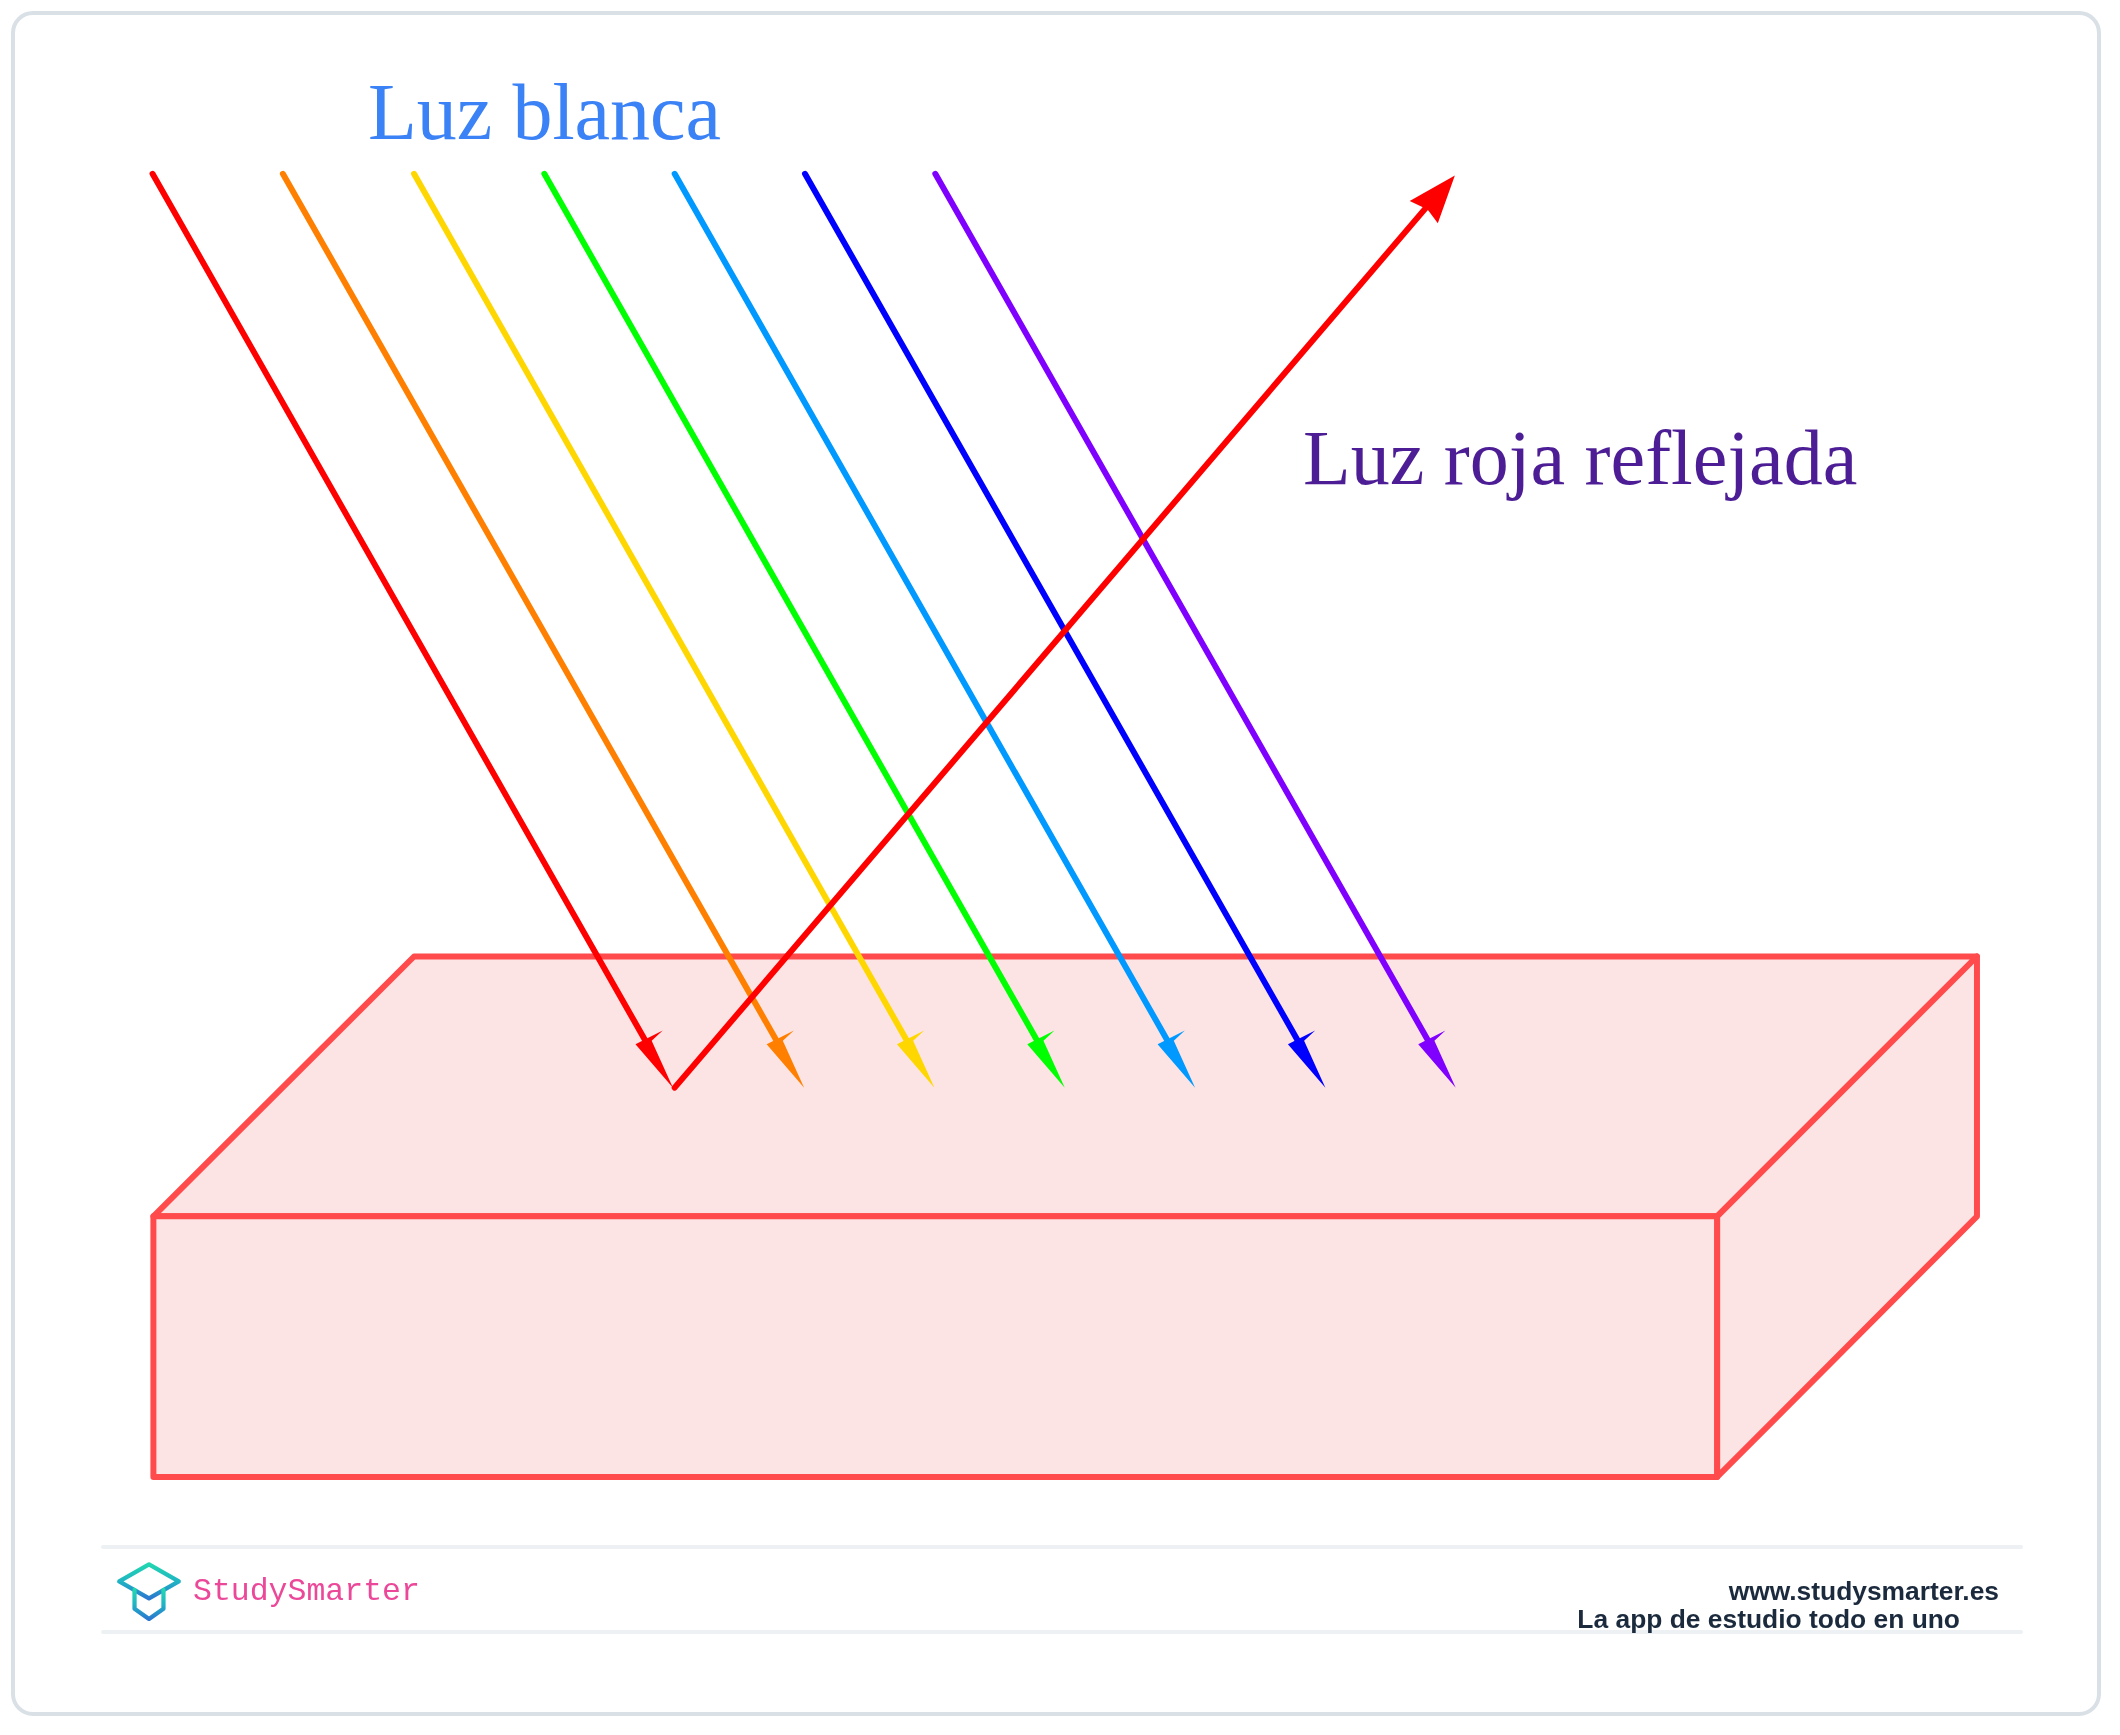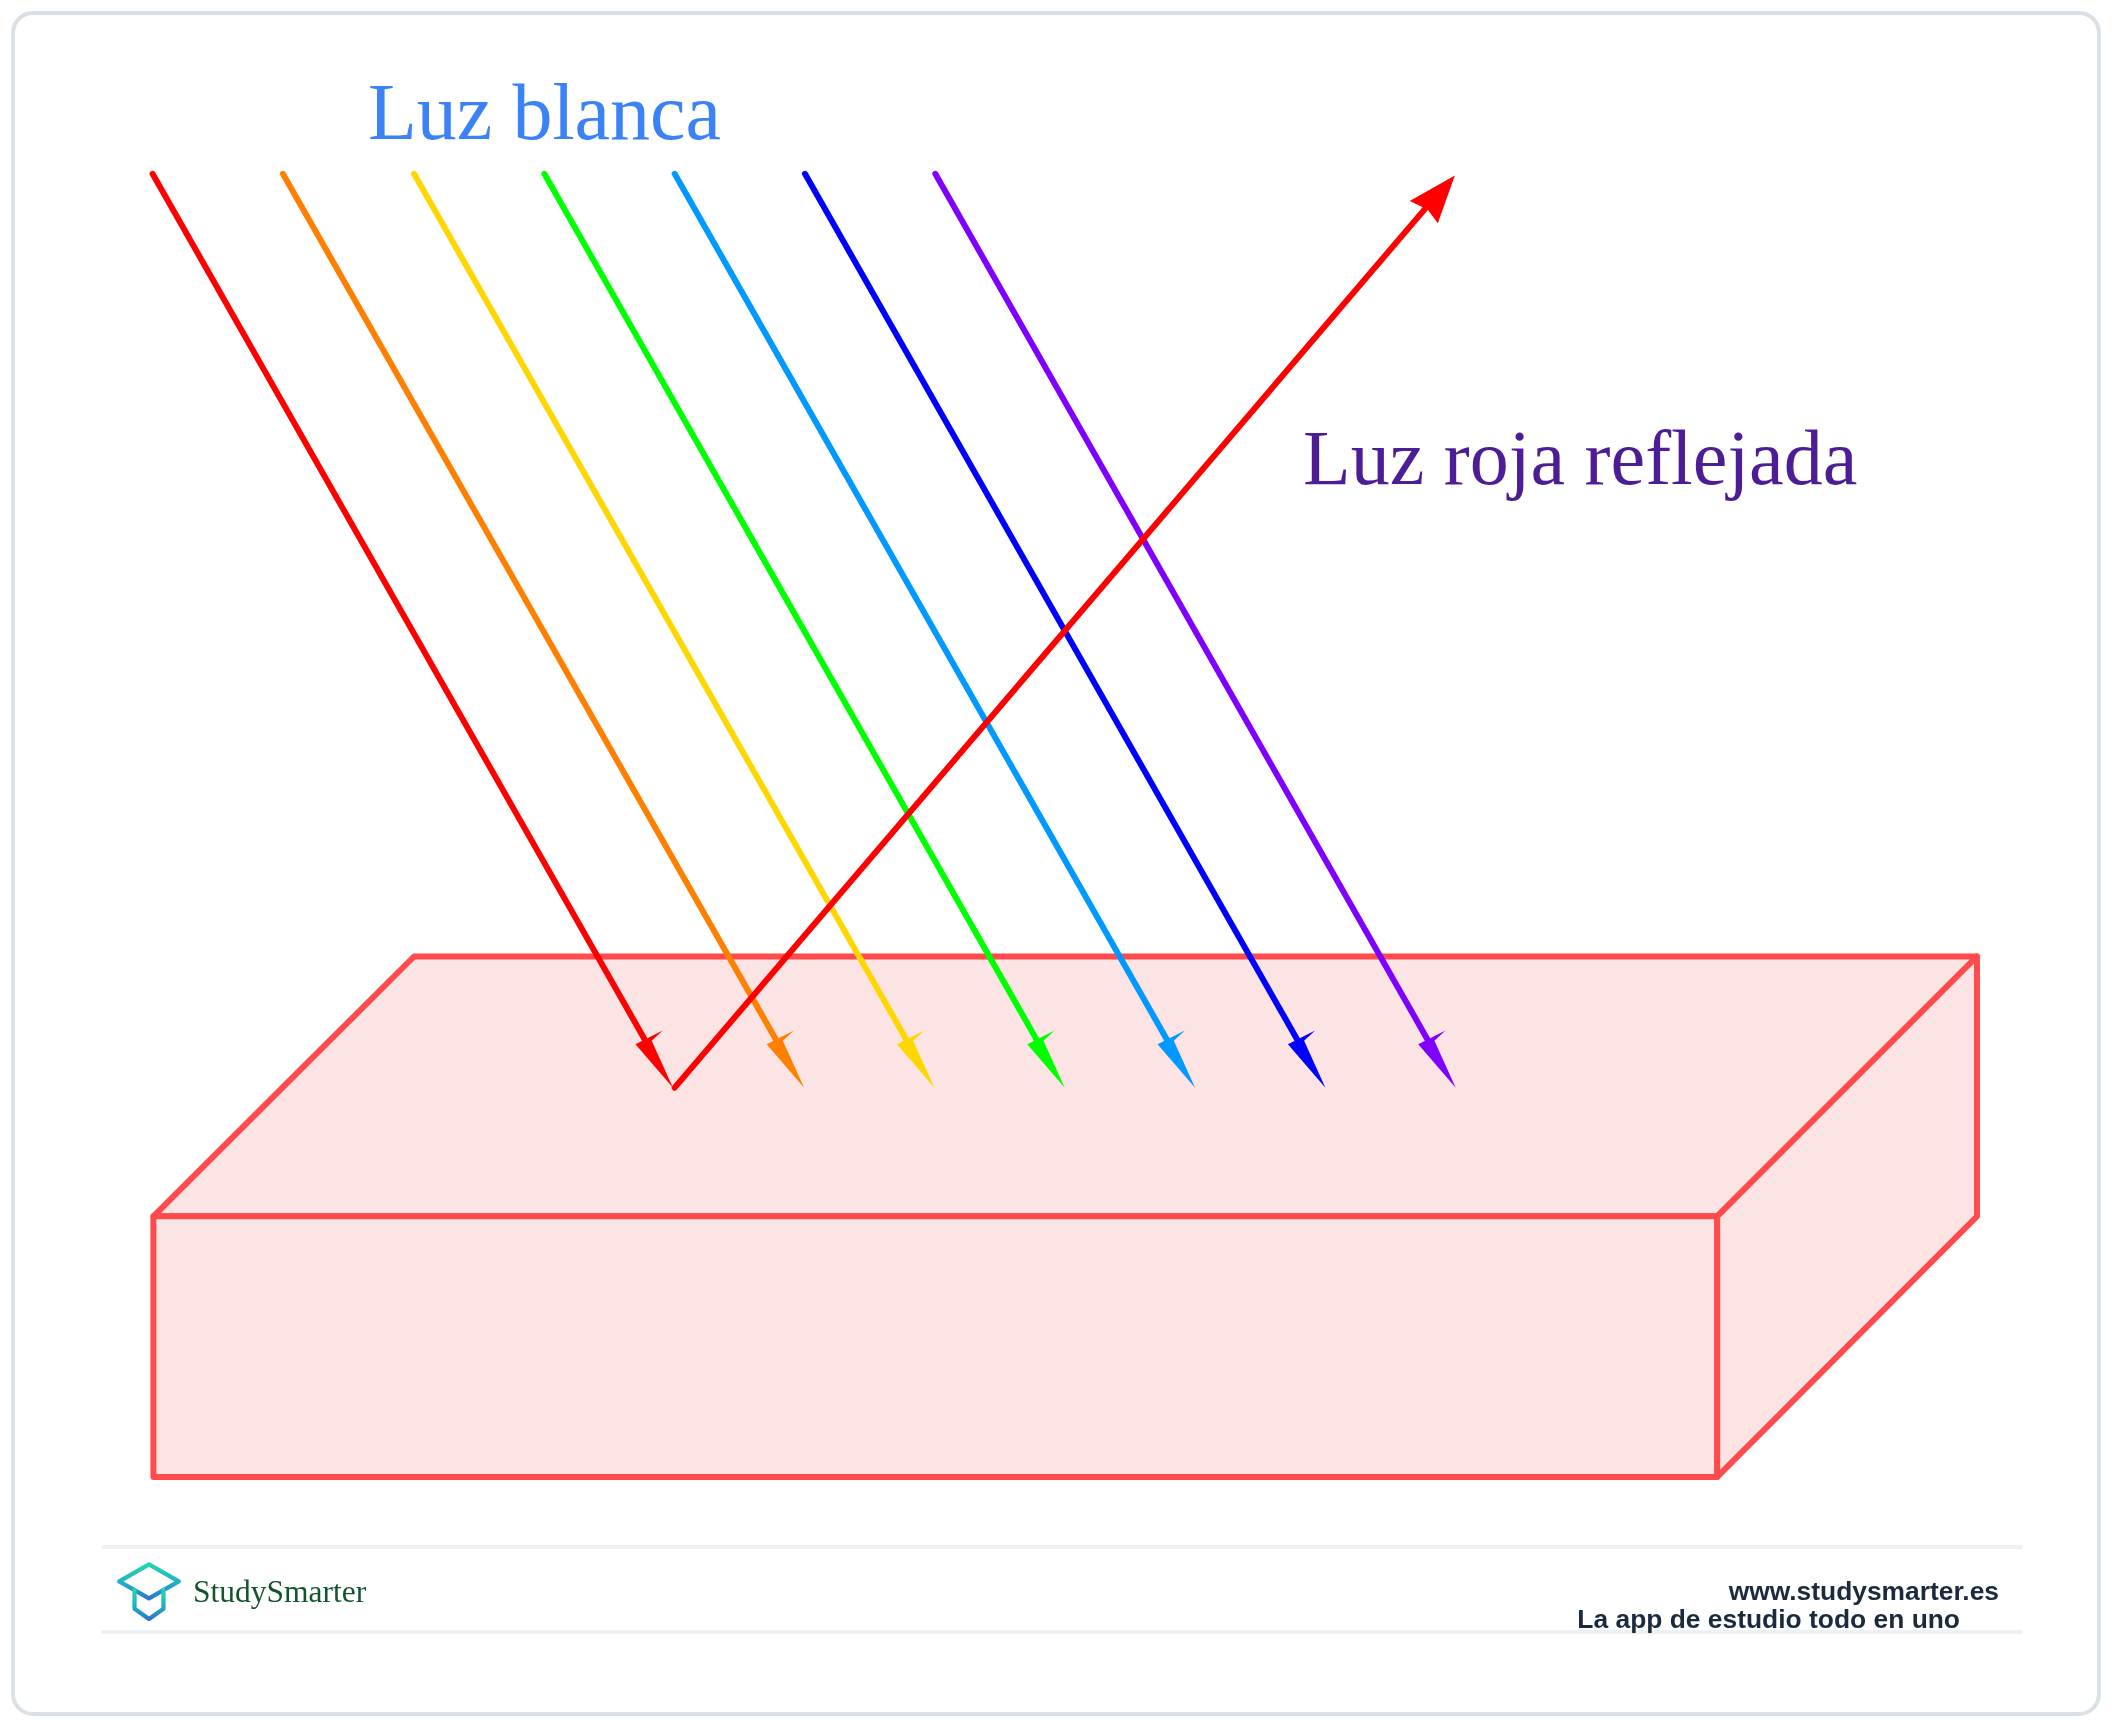--- a/index.html
+++ b/index.html
@@ -11,22 +11,22 @@
   svg.diagram { position:absolute; left:0; top:0; width:2121px; height:1735px; }
   .label {
     position:absolute; font-family:"DejaVu Serif","Liberation Serif",serif;
     white-space:nowrap; line-height:1;
   }
   .label-white { left:368px; top:72px; font-size:80px; font-family:"Liberation Serif", serif; }
   .label-red { left:1303px; top:419px; font-size:78px; font-family:"Liberation Serif", serif; }
   .footer-line { position:absolute; left:101px; width:1922px; height:4.3px; background:#eef1f4; border-radius:2.6px; }
   .footer-logo { position:absolute; left:114px; top:1561px; width:70px; height:63px; }
   .footer-brand {
-    position:absolute; left:193px; top:1576px; font-family:Liberation Serif, serif;
-    font-size:31.5px; color:#14532d; line-height:1;
+    position:absolute; left:193px; top:1576px; font-family:Liberation Mono, monospace;
+    font-size:31.5px; color:#ec4899; line-height:1;
   }
   .footer-tagline {
     position:absolute; left:0; width:1960px; text-align:right; top:1578px;
     font-family:"Liberation Sans",sans-serif; font-weight:bold; font-size:26.4px; color:#1b2a3d; line-height:1;margin-top:28px;
   }
   .footer-url {
     position:absolute; right:122px; top:1578px; font-family:"Liberation Sans",sans-serif;
     font-weight:bold; font-size:26.4px; color:#1b2a3d; line-height:1;margin-left:32px;
   }
 </style>

